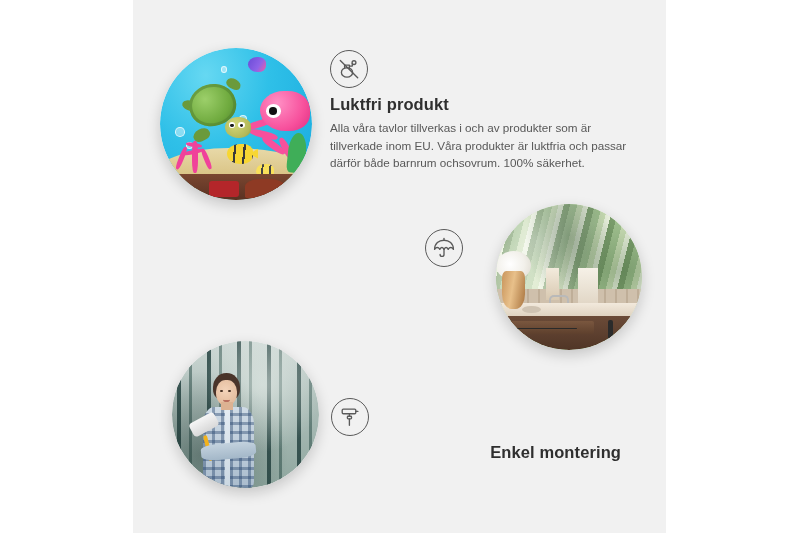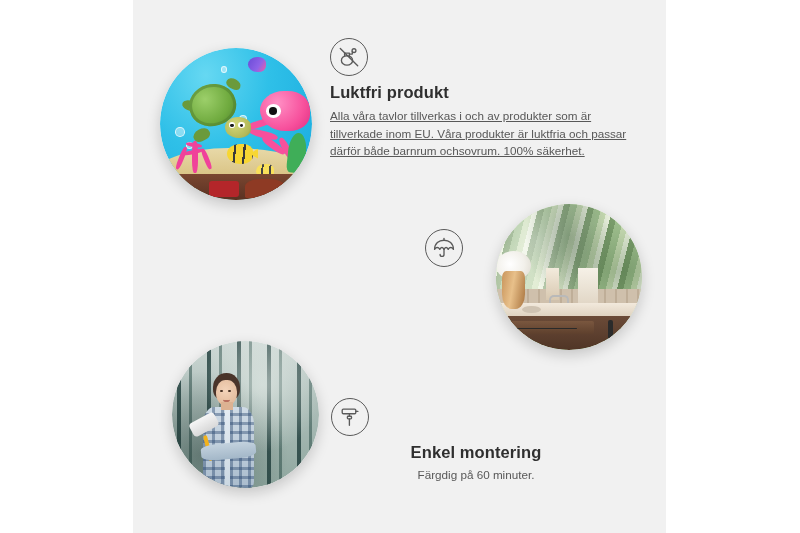--- a/index.html
+++ b/index.html
@@ -499,53 +499,52 @@
     color: #2f2f2f;
     letter-spacing: .1px;
     margin: 7px 0 4px 0;
     line-height: 1.2;
   }
   .feat-body {
     font-size: 11.7px;
     color: #585858;
     line-height: 1.52;
     margin: 0;
-    text-decoration: underline;
   }
   .feat-sub {
     font-size: 11.7px;
     color: #585858;
     line-height: 1.45;
     margin: 0;
   }
 
   
   #block-odourless {
     left: 330px;
-    top: 38px;
+    top: 50px;
     width: 300px;
     text-align: left;
   }
   #block-odourless .feat-icon { margin-left: 0; }
 
   
   #block-waterproof {
     left: 180px;
     top: 229px;
     width: 283px;
     text-align: right;
   }
   #block-waterproof .feat-icon { margin-left: auto; margin-right: 0; }
 
   
   #block-easy {
     left: 331px;
     top: 398px;
     width: 290px;
-    text-align: center;
+    text-align: right;
   }
 </style>
 </head>
 <body>
 
 <div id="infographic">
 
   <div class="panel"></div>
 
   <div class="photo-circle" id="circle-underwater">
@@ -667,16 +666,15 @@
     <div class="feat-icon">
       <svg width="24" height="24" viewBox="0 0 24 24" fill="none" stroke="#5a5a5a" stroke-width="1.35" stroke-linecap="round" stroke-linejoin="round">
         <rect x="4.2" y="4.1" width="13.6" height="4.6" rx="1.2"></rect>
         <path d="M17.8 6.4 L19.9 6.4"></path>
         <path d="M11.4 8.7 L11.4 11.2"></path>
         <rect x="9.4" y="11.2" width="4.1" height="2.6" rx="0.7"></rect>
         <path d="M11.4 13.8 L11.4 20.3"></path>
       </svg>
     </div>
     <div class="feat-title">Enkel montering</div>
-    <p class="feat-sub">Färgdig på 60 minuter.</p>
   </div>
 
 </div>
 
 </body></html>

